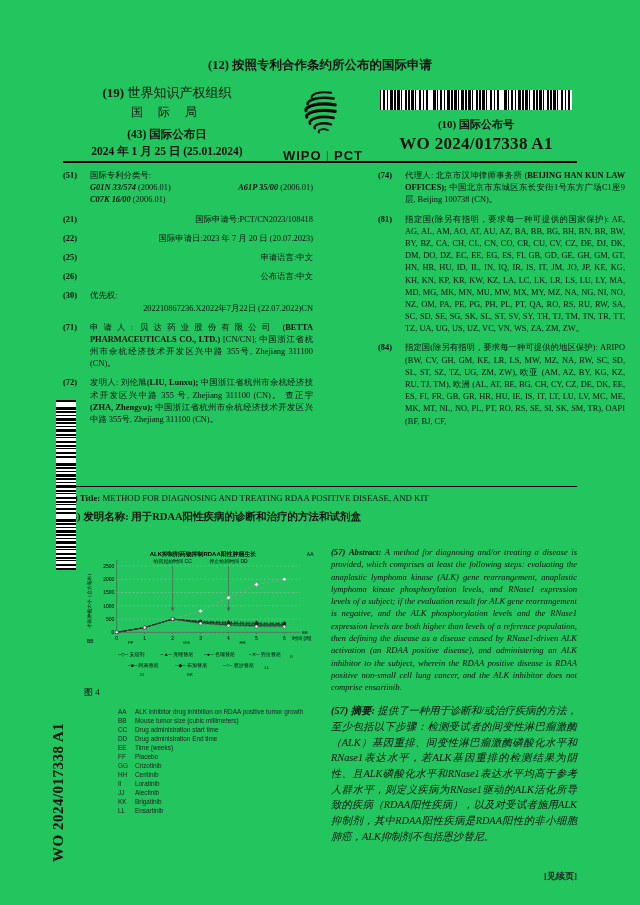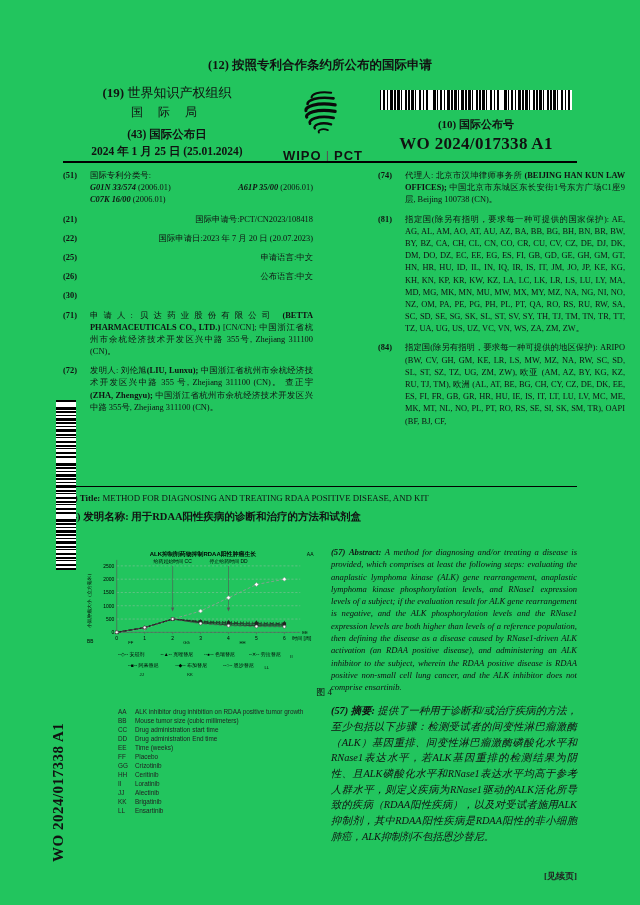--- a/index.html
+++ b/index.html
@@ -39,21 +39,21 @@
   .row-sp{display:flex;justify-content:flex-end;}
   .ipc-row{display:flex;justify-content:space-between;}
 
   
   #r-title{top:493px;left:63px;width:514px;}
   .t-en{font-size:8.8px;}
   .t-cn{font-size:10.5px;font-weight:bold;margin-top:7px;}
 
   
   #r-fig{top:548px;left:84px;width:248px;}
-  .fig-caption{text-align:right;font-size:9px;margin-top:3px;}
+  .fig-caption{text-align:left;font-size:9px;margin-top:3px;}
   .fig-key{margin-top:9px;margin-left:34px;font-family:"Liberation Sans","DejaVu Sans",sans-serif;
            font-size:6.4px;line-height:1.4;color:#222;}
   .krow{display:flex;}
   .klet{width:17px;flex:none;}
 
   #r-abs{top:546px;left:331px;width:246px;font-style:italic;}
   .abs-en{font-size:8.6px;line-height:1.43;text-align:justify;margin:0;}
   .abs-cn{font-size:10.3px;line-height:1.52;text-align:justify;margin:10px 0 0 0;}
 
   
@@ -156,20 +156,28 @@
     <div class="field">
       <span class="fnum">(26)</span>
       <div class="fbody row-sp">
         <span>公布语言:</span>
         <span>中文</span>
       </div>
     </div>
 
     <div class="field">
       <span class="fnum">(30)</span>
+      <div class="fbody">
+        <div>优先权:</div>
+        <div class="row-sp">
+          <span>202210867236.X</span>
+          <span>2022年7月22日 (22.07.2022)</span>
+          <span>CN</span>
+        </div>
+      </div>
     </div>
 
     <div class="field">
       <span class="fnum">(71)</span>
       <div class="fbody">
         <span>申请人:</span>
         <span>贝达药业股份有限公司</span>
         <span class="b">(BETTA PHARMACEUTICALS CO., LTD.)</span>
         <span>[CN/CN]; 中国浙江省杭州市余杭经济技术开发区兴中路 355号, Zhejiang 311100 (CN)。</span>
       </div>

